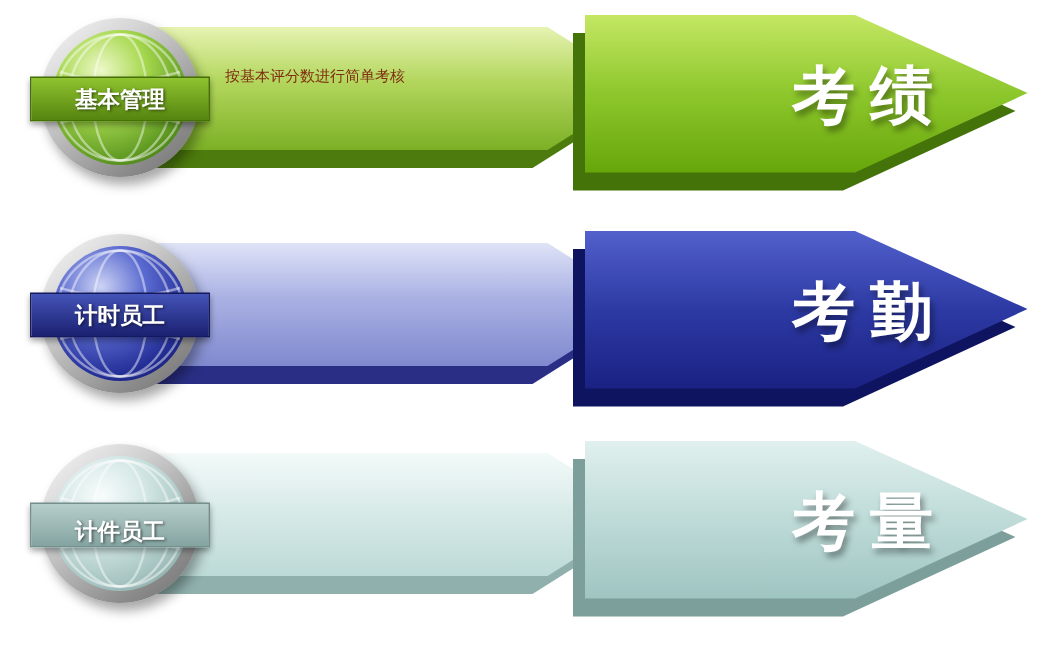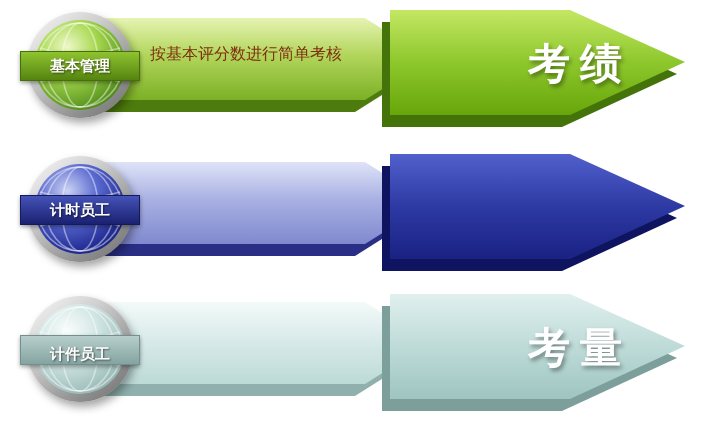--- a/index.html
+++ b/index.html
@@ -34,21 +34,21 @@
     color:#ffffff; font-size:15px; font-weight:bold;
     text-shadow:1px 1px 2px rgba(0,0,0,0.55);
     box-shadow:0 2px 4px rgba(0,0,0,0.35);
   }
   .ribbon-0 { background:linear-gradient(#8fc32f,#558410); border:1px solid #447007; }
   .ribbon-1 { background:linear-gradient(#4453b8,#1a2170); border:1px solid #141a5c; }
   .ribbon-2 { background:linear-gradient(#b7cecb,#84a4a1); border:1px solid #748f8c;align-items:flex-end; }
 
   .desc {
     position:absolute; left:150px; top:36px;
-    font-size:16px; color:#7f2e10; white-space:nowrap;
+    font-size:10px; color:#7f2e10; white-space:nowrap;
   }
   .arrow-label {
     position:absolute; left:408px; width:224px; top:24px; height:64px;
     line-height:64px; text-align:right; text-indent:10px;
     font-size:42px; font-weight:bold; color:#ffffff; letter-spacing:10px;
     text-shadow:2px 3px 4px rgba(0,0,0,0.4); white-space:nowrap;
   }
 </style>
 </head>
 <body>
@@ -118,20 +118,21 @@
           <ellipse cx="45" cy="45" rx="18" ry="42"></ellipse>
           <ellipse cx="45" cy="45" rx="34" ry="42"></ellipse>
           <path d="M5,28 Q45,40 85,28"></path>
           <path d="M5,62 Q45,50 85,62"></path>
         </svg>
       </div>
       <div class="ribbon ribbon-1">
         <span>计时员工</span>
       </div>
     </div>
+    <div class="arrow-label">考勤</div>
   </div>
 
   <div class="row row-2">
     <svg class="shapes" width="709" height="132" viewBox="0 0 709 132">
       <defs>
         <linearGradient id="g2bar" x1="0" y1="0" x2="0" y2="1">
           <stop offset="0" stop-color="#f3faf9"></stop>
             <stop offset="0.45" stop-color="#d9ebe9"></stop>
             <stop offset="1" stop-color="#bcdad7"></stop>
         </linearGradient>

